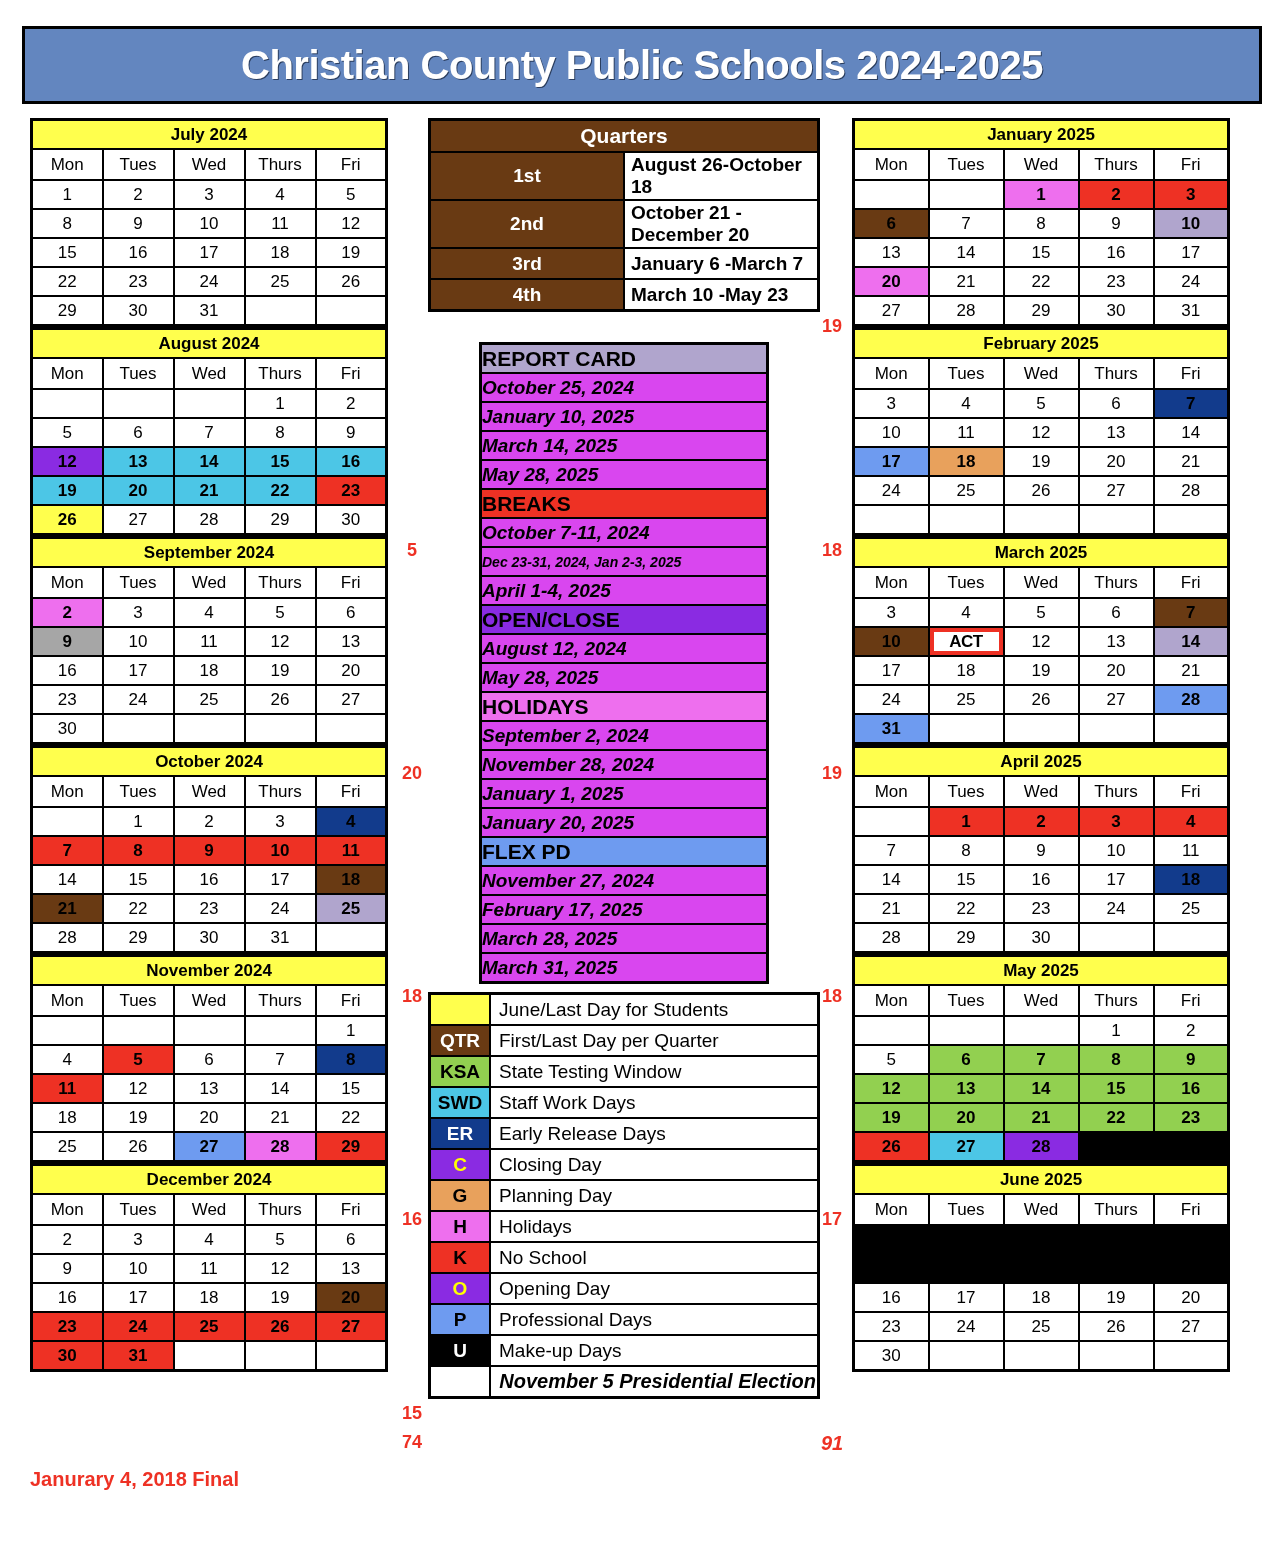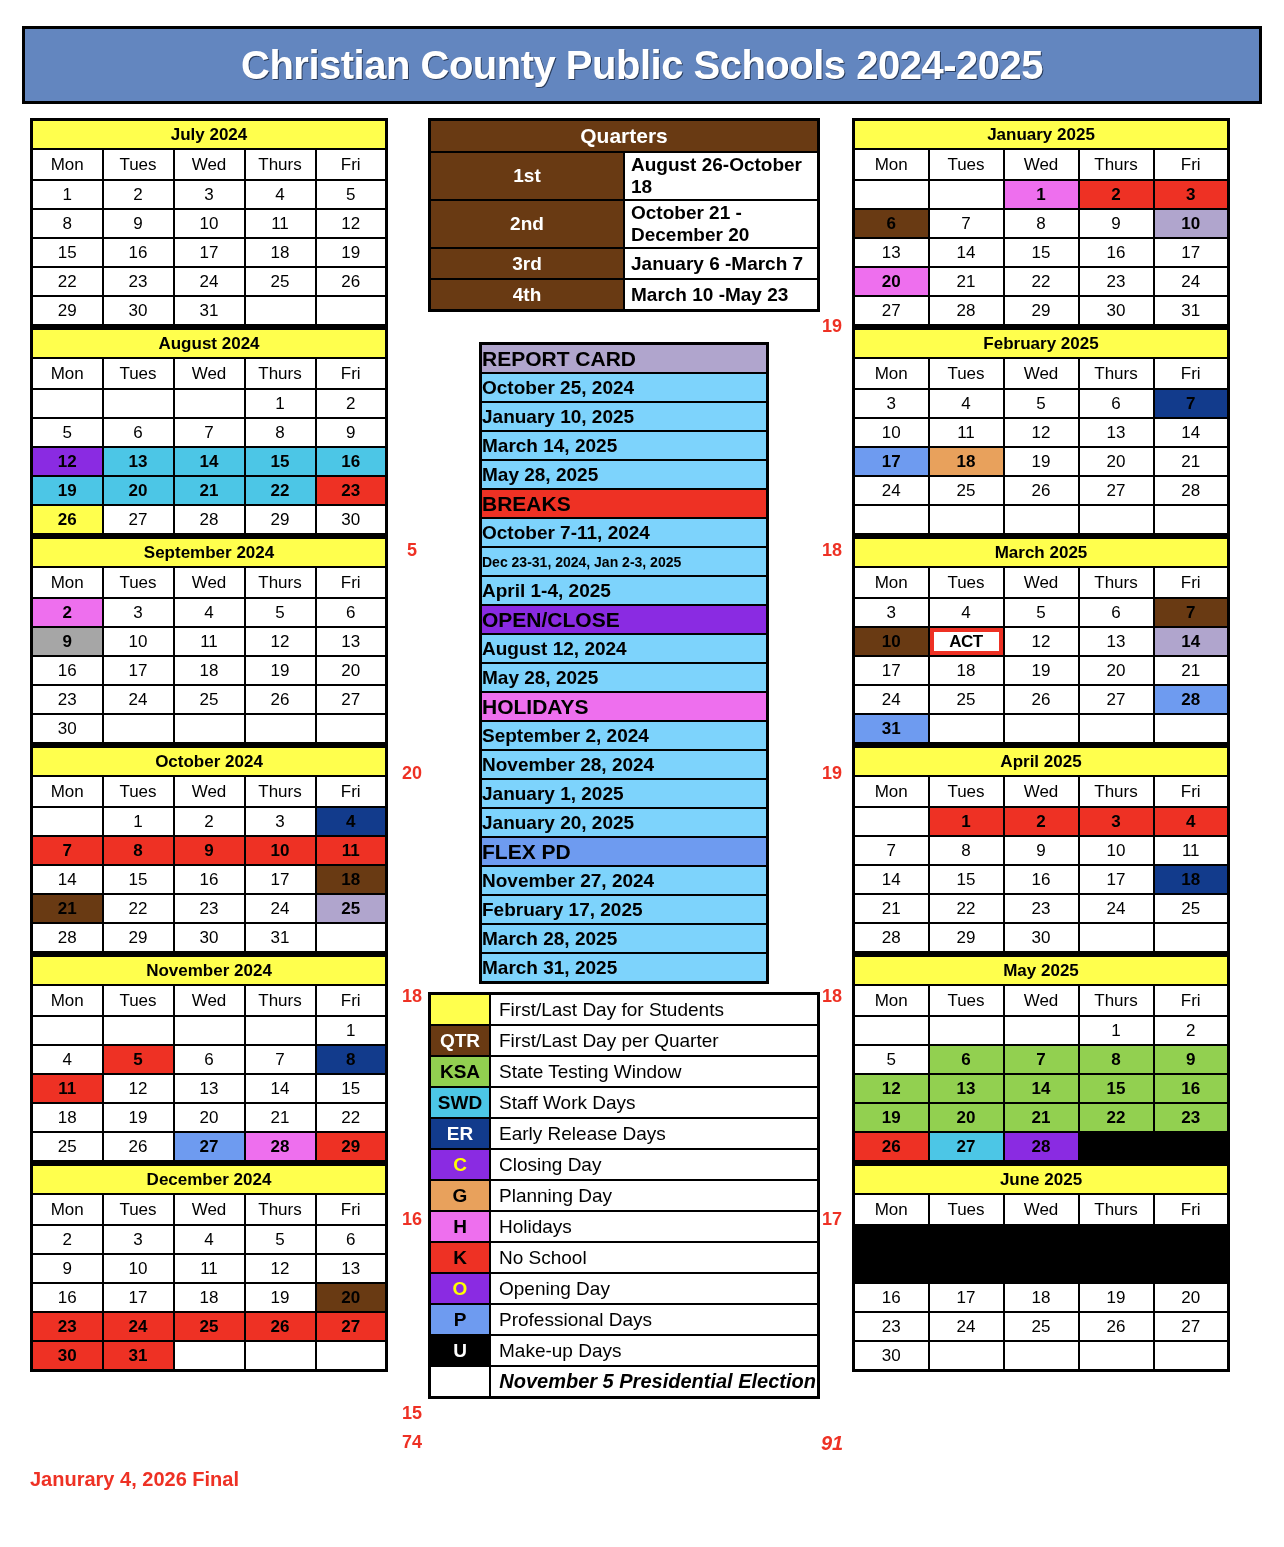--- a/index.html
+++ b/index.html
@@ -91,21 +91,21 @@
   }
 
   
   .infotable{
     border:3px solid #000;border-collapse:collapse;width:290px;table-layout:fixed;
   }
   .infotable td{
     border:2px solid #000;text-align:left;height:27px;padding:0;color:#000;
   }
   .infotable td.hdr{font-weight:bold;font-size:21px;}
-  .infotable td.row{background:#7dd3fc;font-weight:bold;font-size:19px;}
+  .infotable td.row{background:#d946ef;font-weight:bold;font-size:19px;font-style:italic;}
   .infotable td.row.small{font-size:14px;}
   .h-report{background:#b0a5cd;}
   .h-breaks{background:#ee3124;}
   .h-open{background:#8a2be2;}
   .h-holi{background:#ee6fee;}
   .h-flex{background:#6e9bf0;}
 
   
   .legend{
     border-collapse:collapse;width:100%;table-layout:fixed;
@@ -547,21 +547,21 @@
       <tr>
             <td class="row">March 31, 2025</td>
           </tr>
     </tbody>
       </table>
 
     <table class="legend" style="margin-top:8px;" id="legend-tbl">
         <tbody>
           <tr>
             <td class="sw sw-yellow"></td>
-            <td class="desc">First/Last Day for Students</td>
+            <td class="desc">June/Last Day for Students</td>
           </tr>
           <tr>
             <td class="sw sw-brown">QTR</td>
             <td class="desc">First/Last Day per Quarter</td>
           </tr>
           <tr>
             <td class="sw sw-green">KSA</td>
             <td class="desc">State Testing Window</td>
           </tr>
           <tr>
@@ -912,15 +912,15 @@
   <div class="daycount" style="left:392px;top:1403px;">15</div>
   <div class="daycount total-left">74</div>
 
   <div class="daycount" style="left:812px;top:316px;">19</div>
   <div class="daycount" style="left:812px;top:540px;">18</div>
   <div class="daycount" style="left:812px;top:763px;">19</div>
   <div class="daycount" style="left:812px;top:986px;">18</div>
   <div class="daycount" style="left:812px;top:1209px;">17</div>
   <div class="daycount italic total-right">91</div>
 
-  <div class="footer">Janurary 4, 2026 Final</div>
+  <div class="footer">Janurary 4, 2018 Final</div>
 
 </div>
 
 </body></html>

